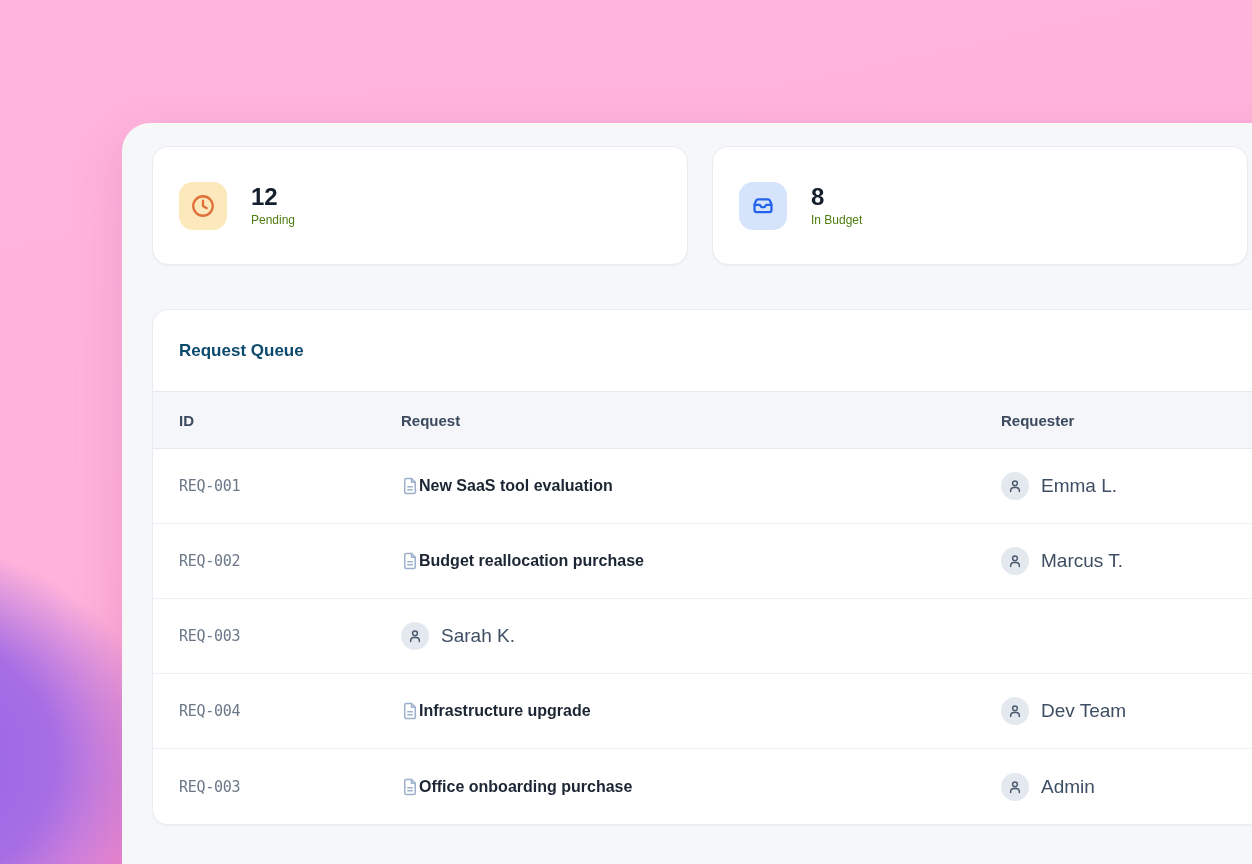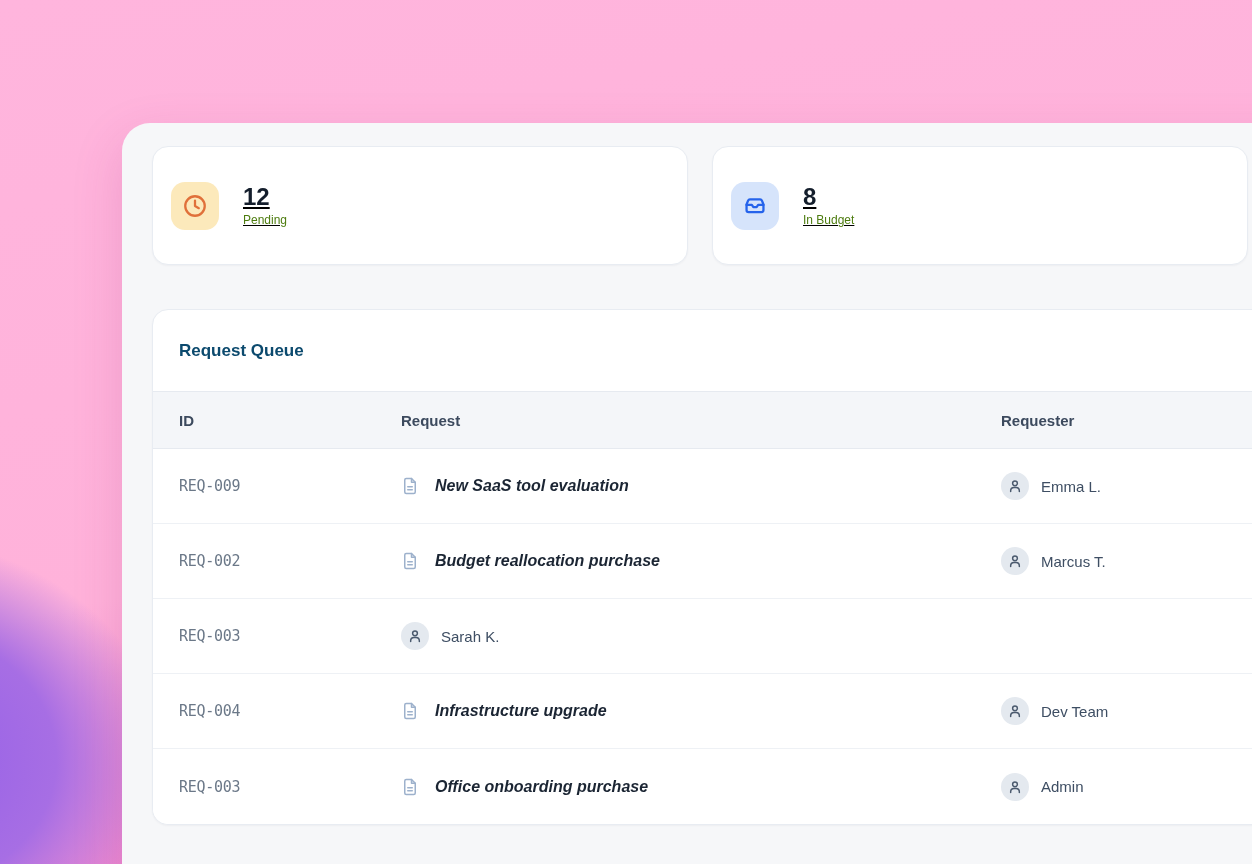--- a/index.html
+++ b/index.html
@@ -25,21 +25,21 @@
 
   
   .cards { display:flex; gap:24px; }
   .card {
     width:536px; height:119px;
     background:#ffffff;
     border:1px solid #e8ecf2;
     border-radius:16px;
     box-shadow:0 1px 2px rgba(16,24,40,0.04);
     display:flex; align-items:center;
-    padding-left:18px; gap:24px;text-decoration:underline;
+    padding-left:26px; gap:24px;
   }
   .icon-tile {
     width:48px; height:48px; border-radius:14px;
     display:flex; align-items:center; justify-content:center;
     flex:0 0 auto;
   }
   .icon-tile.amber { background:#fce9bb; }
   .icon-tile.blue  { background:#d6e4fb; }
   .stat-text { display:flex; flex-direction:column; gap:3px; }
   .stat-value { font-size:24px; font-weight:700; color:#141e2c; line-height:1.1; }
@@ -75,29 +75,29 @@
   }
   .th { font-size:15px; font-weight:600; color:#3c4a5e; }
 
   .trow { height:75px; border-bottom:1px solid #eef1f5; background:#ffffff; }
   .trow:last-child { border-bottom:none; }
 
   .cell-id {
     font-family:"DejaVu Sans Mono", monospace;
     font-size:15px; color:#6b7888; letter-spacing:-0.3px;
   }
-  .cell-request { display:flex; align-items:center; gap:16px;font-style:italic; }
+  .cell-request { display:flex; align-items:center; gap:0; }
   .req-title { font-size:16px; font-weight:700; color:#1b2533; }
   .cell-requester { display:flex; align-items:center; gap:12px; }
   .avatar {
     width:28px; height:28px; border-radius:50%;
     background:#e4e9ef; flex:0 0 auto;
     display:flex; align-items:center; justify-content:center;
   }
-  .req-name { font-size:15px; color:#3e4e63; }
+  .req-name { font-size:19px; color:#3e4e63; }
 
   svg { display:block; }
 </style>
 </head>
 <body>
 
 <div class="panel">
 
   <div class="cards">
 
@@ -139,21 +139,21 @@
       <span class="table-title">Request Queue</span>
     </div>
 
     <div class="grid-row thead">
       <span class="th">ID</span>
       <span class="th">Request</span>
       <span class="th">Requester</span>
     </div>
 
     <div class="grid-row trow">
-      <span class="cell-id">REQ-009</span>
+      <span class="cell-id">REQ-001</span>
       <span class="cell-request">
         <span>
           <svg width="18" height="18" viewBox="0 0 24 24" fill="none" stroke="#9db1cc" stroke-width="2" stroke-linecap="round" stroke-linejoin="round">
             <path d="M14 2H7a2 2 0 0 0-2 2v16a2 2 0 0 0 2 2h10a2 2 0 0 0 2-2V7z"></path>
             <polyline points="14 2 14 7 19 7"></polyline>
             <line x1="9" y1="13" x2="15" y2="13"></line>
             <line x1="9" y1="17" x2="15" y2="17"></line>
           </svg>
         </span>
         <span class="req-title">New SaaS tool evaluation</span>

